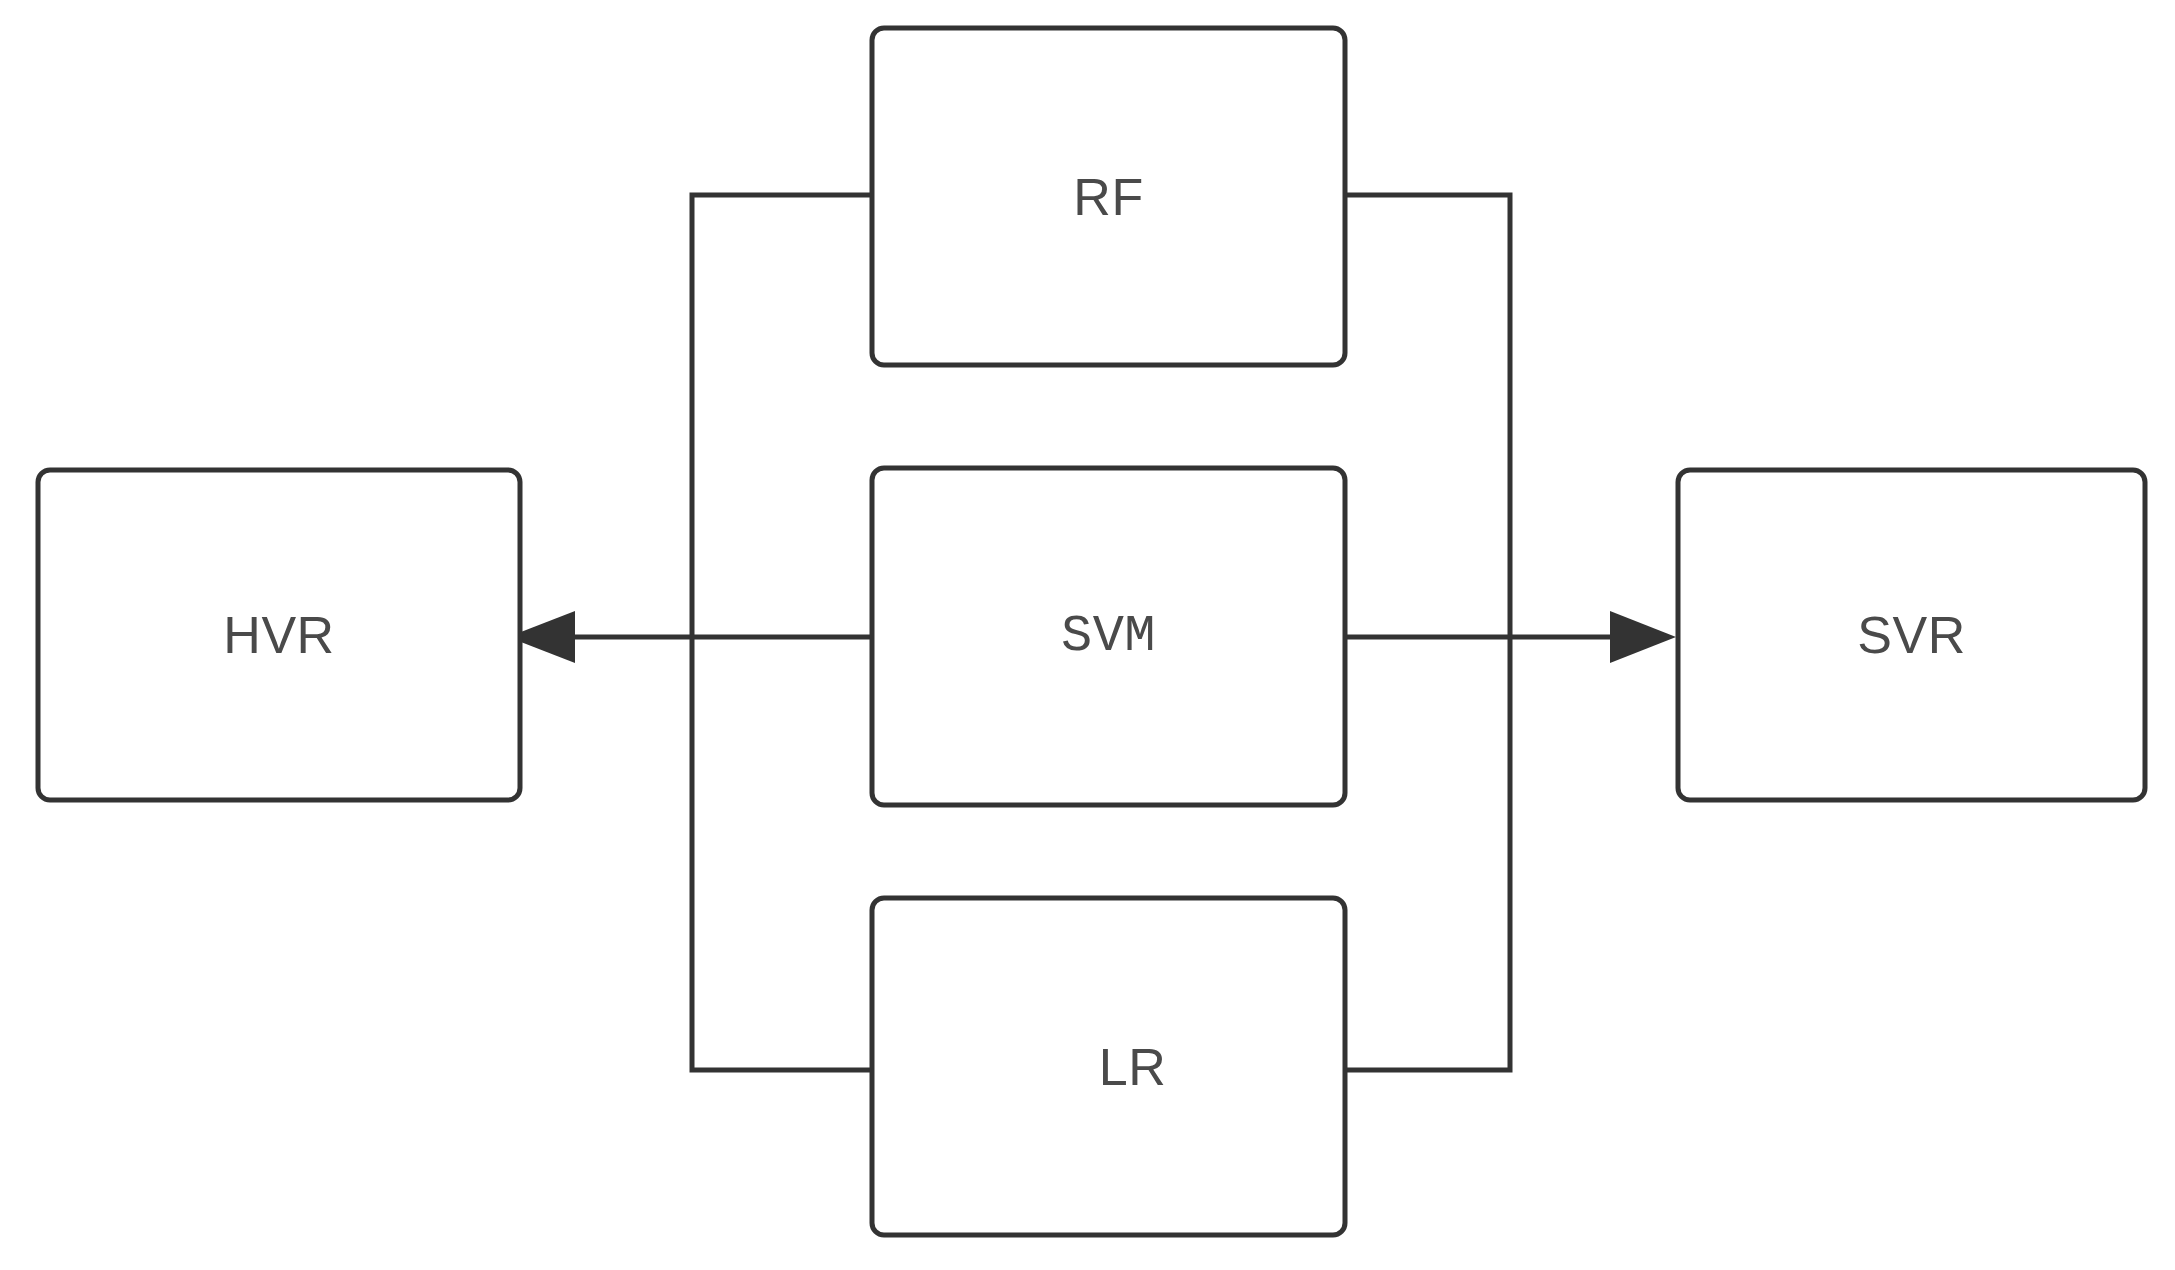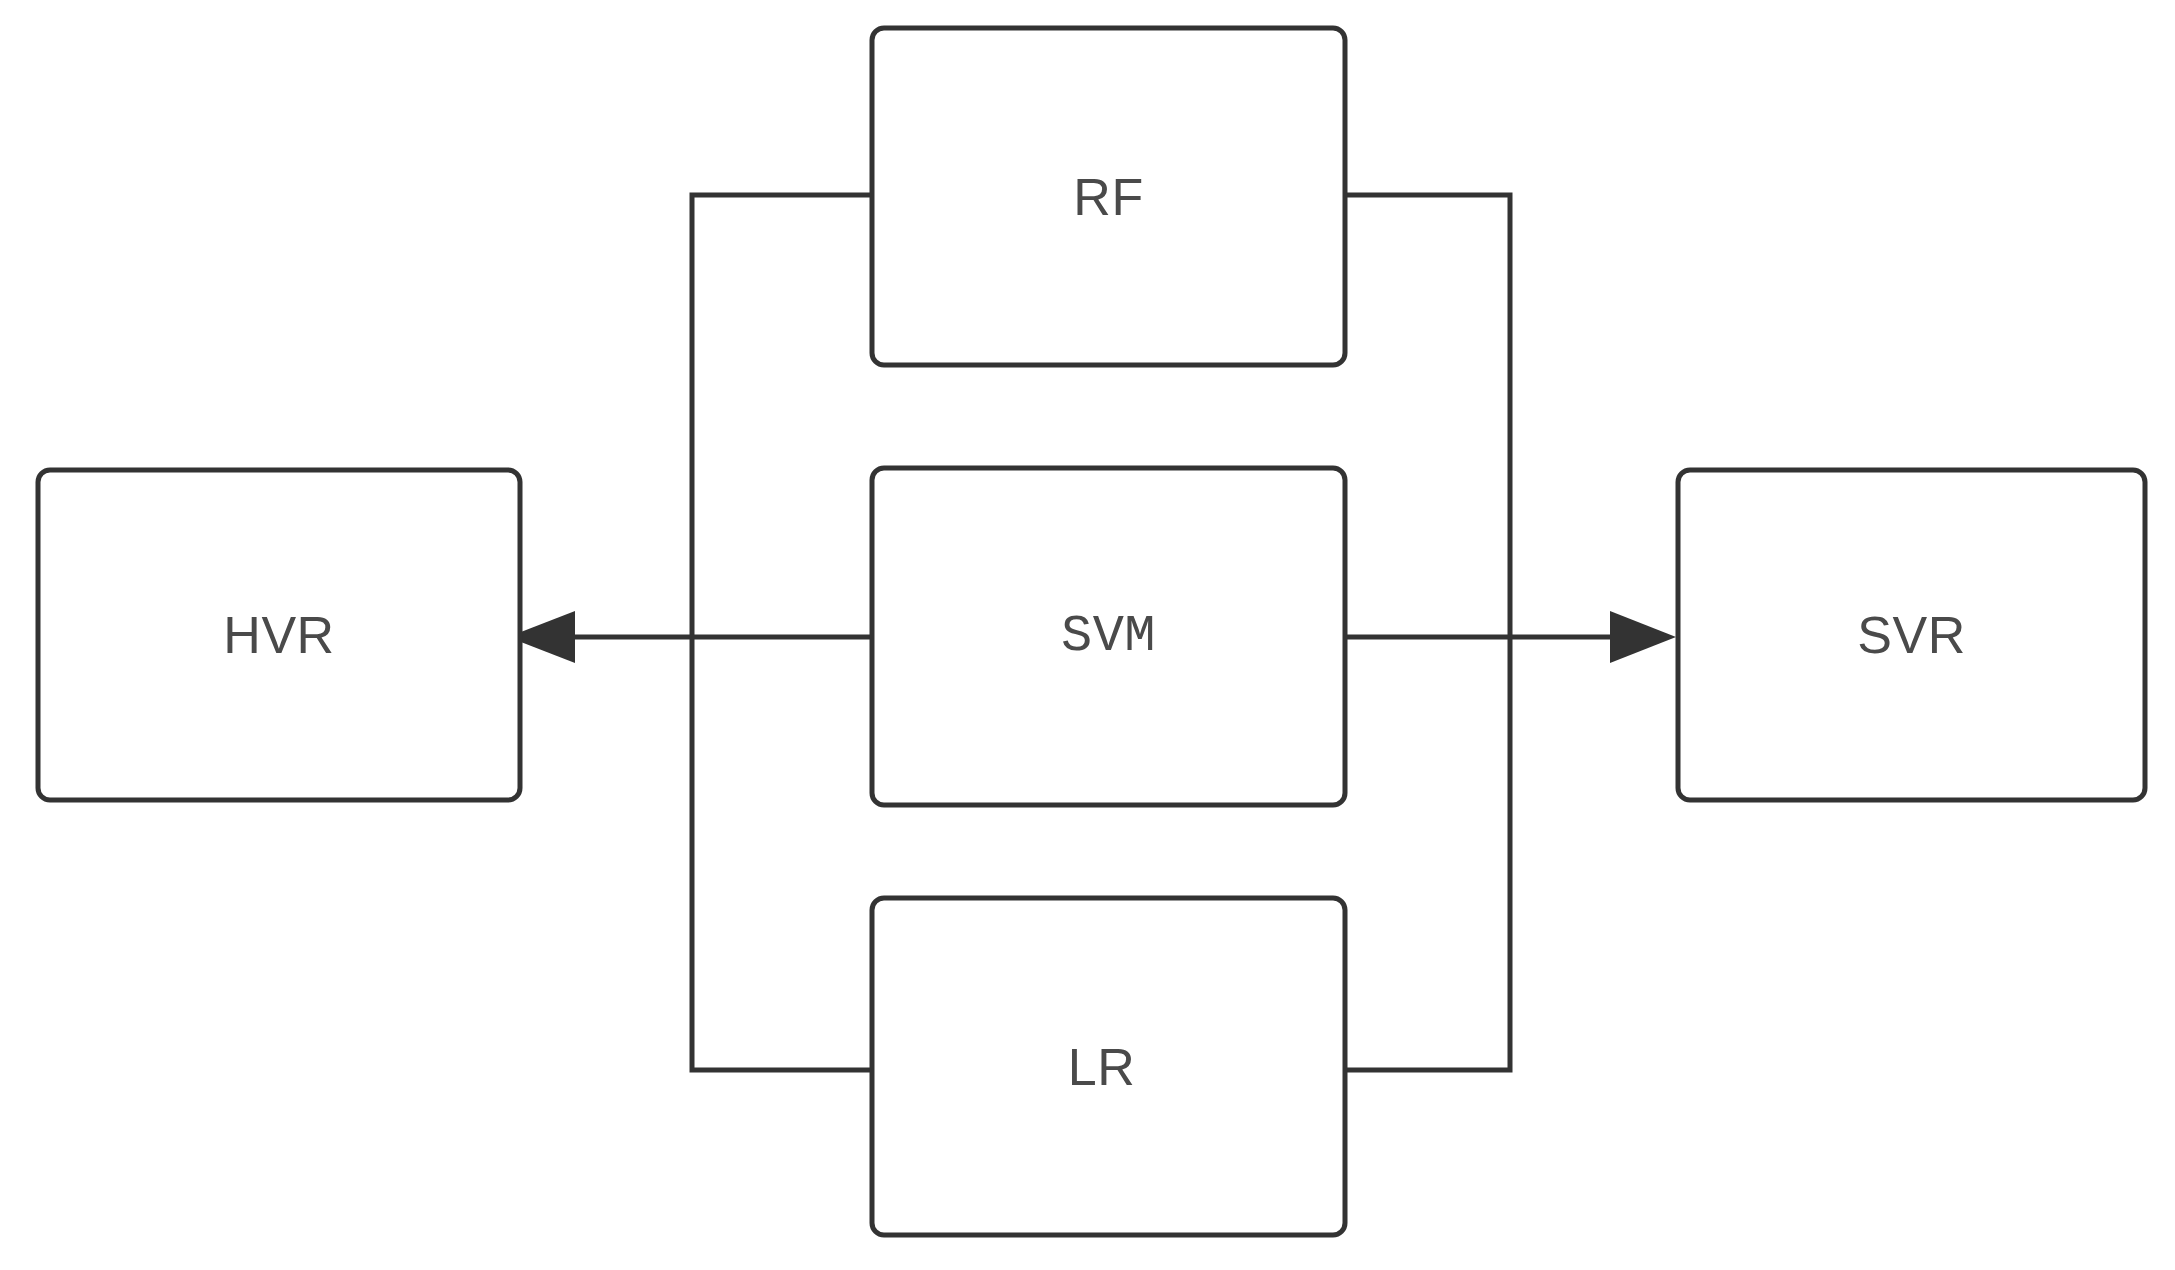--- a/index.html
+++ b/index.html
@@ -75,21 +75,21 @@
       <rect x="1678" y="470" width="467" height="330" rx="12" ry="12"></rect>
     </g>
   </svg>
 
   <div class="node-label" style="left:38px;  top:470px; width:482px; height:330px;">HVR</div>
 
   <div class="node-label" style="left:872px; top:28px;  width:473px; height:337px;">RF</div>
 
   <div class="node-label" style="left:872px; top:468px; width:473px; height:337px;font-family:Liberation Mono, monospace;">SVM</div>
 
-  <div class="node-label" style="left:865px; top:898px; width:473px; height:337px;">LR</div>
+  <div class="node-label" style="left:896px; top:898px; width:473px; height:337px;">LR</div>
 
   <div class="node-label" style="left:1678px;top:470px; width:467px; height:330px;">SVR</div>
 
   <div class="node-hit" style="left:38px;  top:470px; width:482px; height:330px;"></div>
   <div class="node-hit" style="left:872px; top:28px;  width:473px; height:337px;"></div>
   <div class="node-hit" style="left:872px; top:468px; width:473px; height:337px;"></div>
   <div class="node-hit" style="left:872px; top:898px; width:473px; height:337px;"></div>
   <div class="node-hit" style="left:1678px;top:470px; width:467px; height:330px;"></div>
 
 </div>

